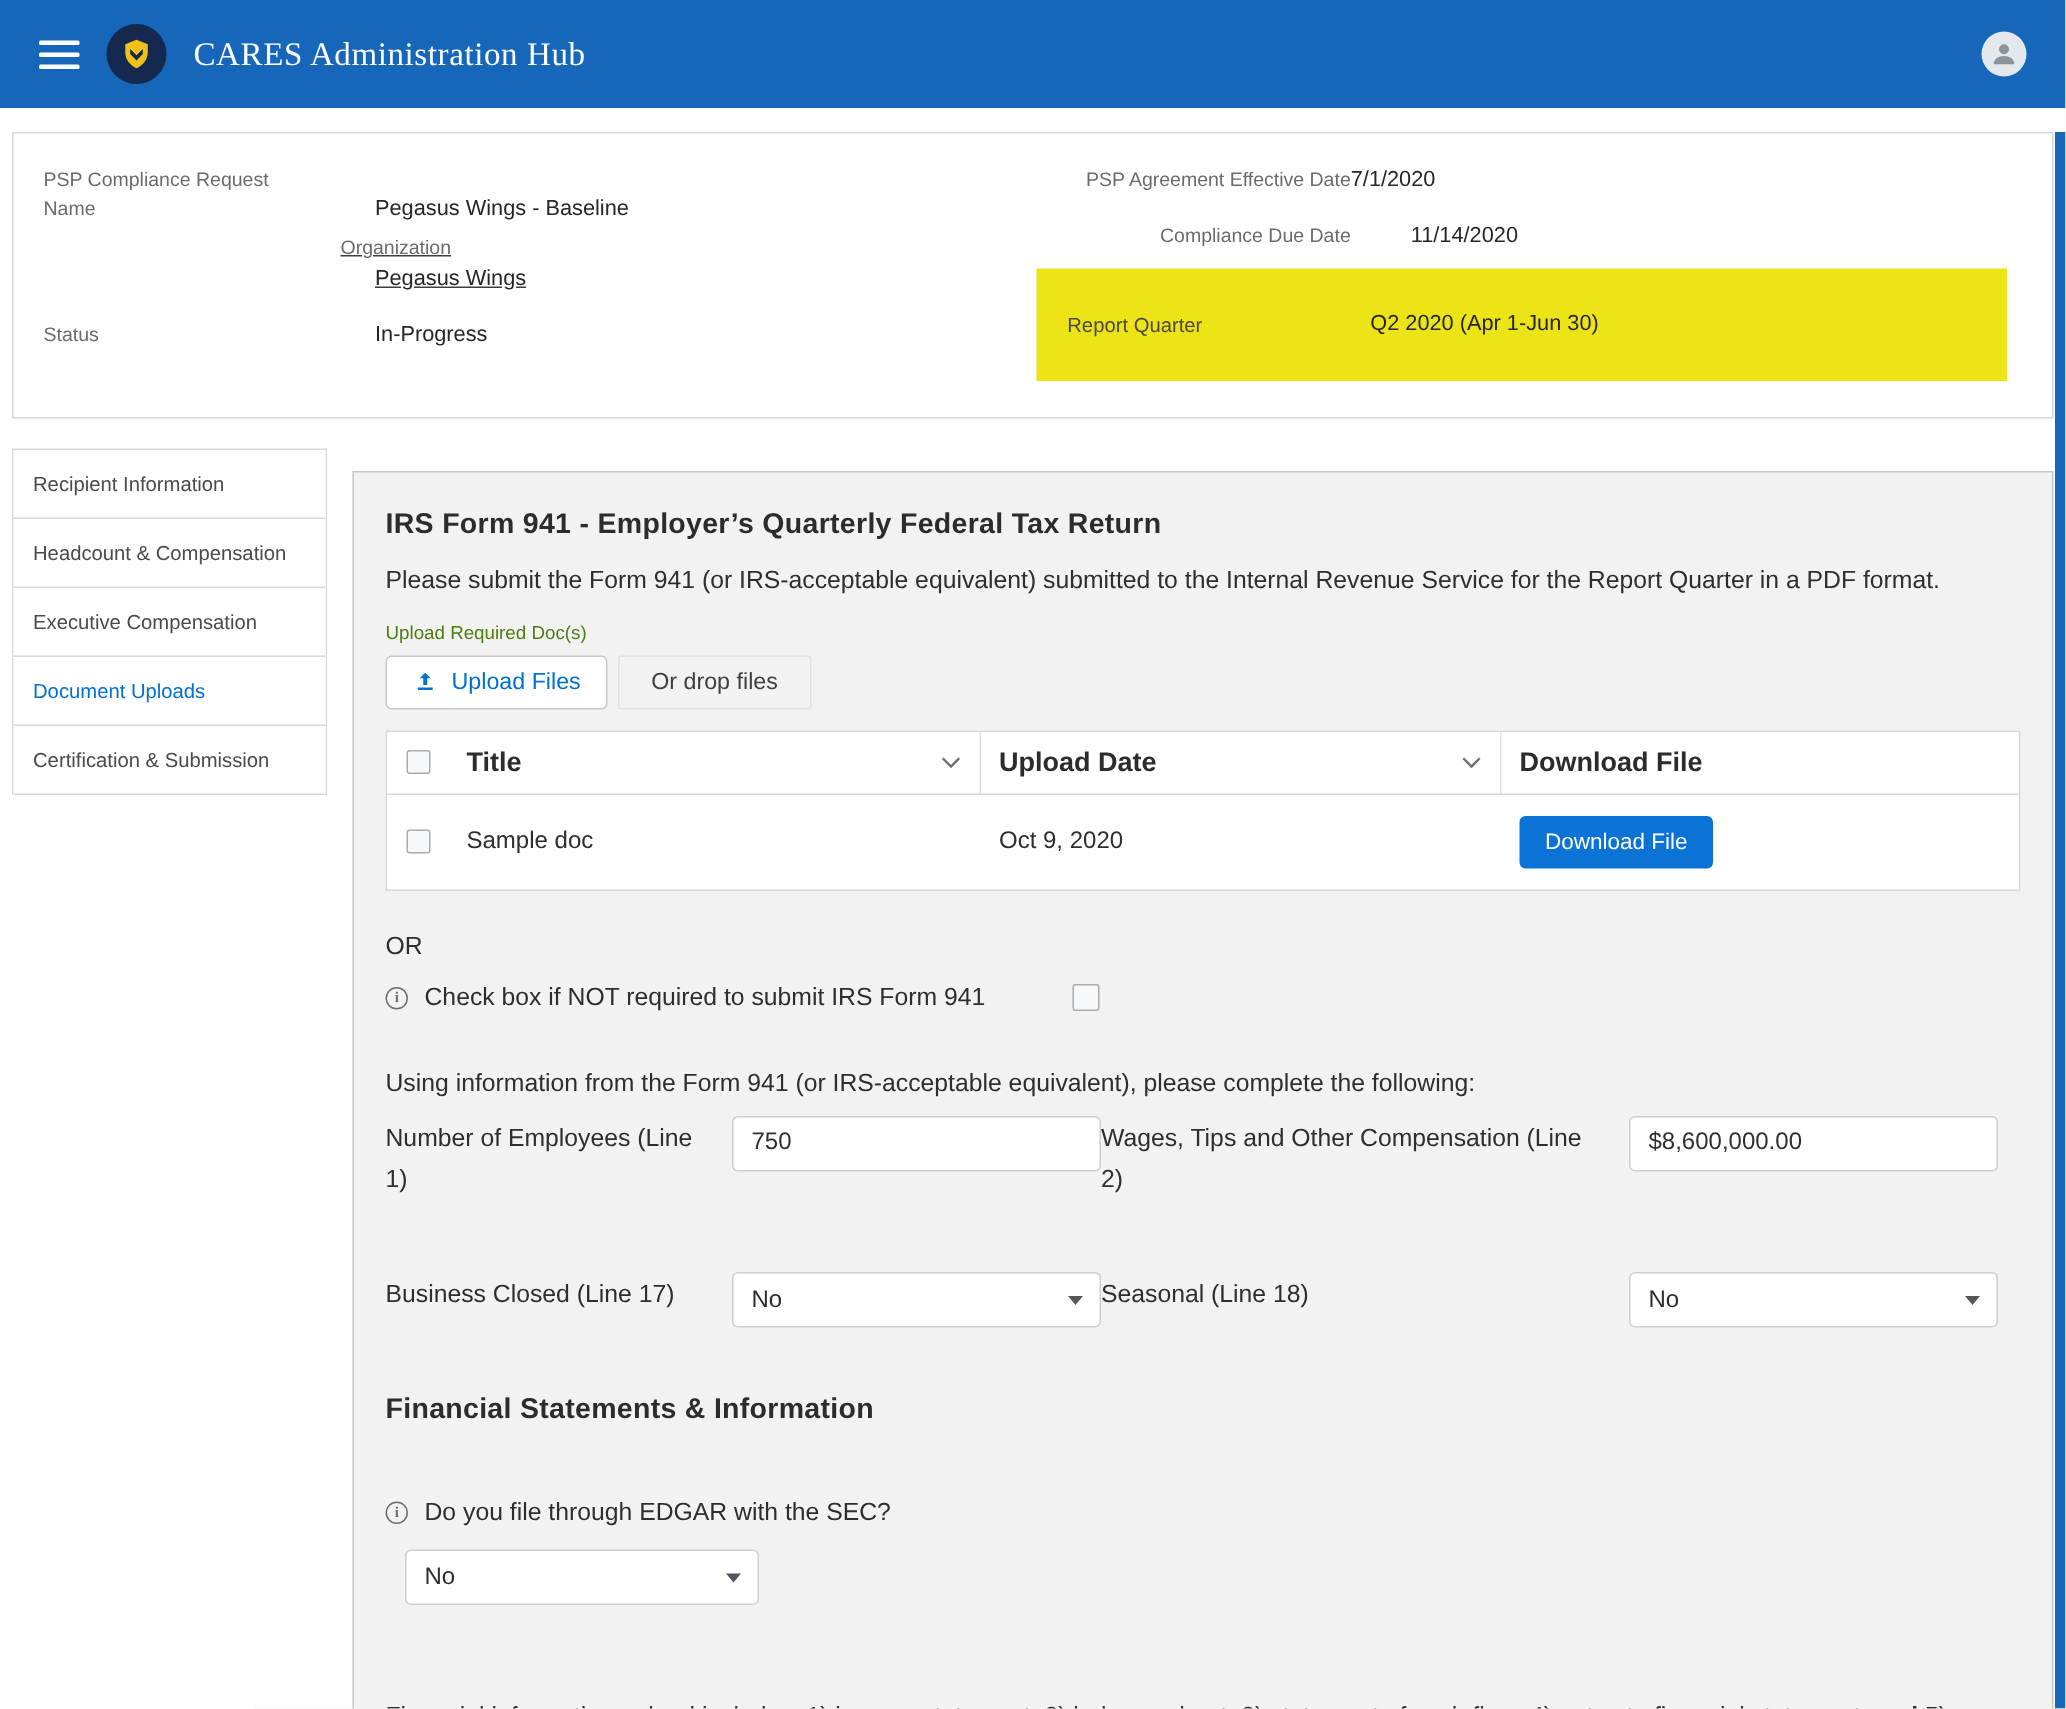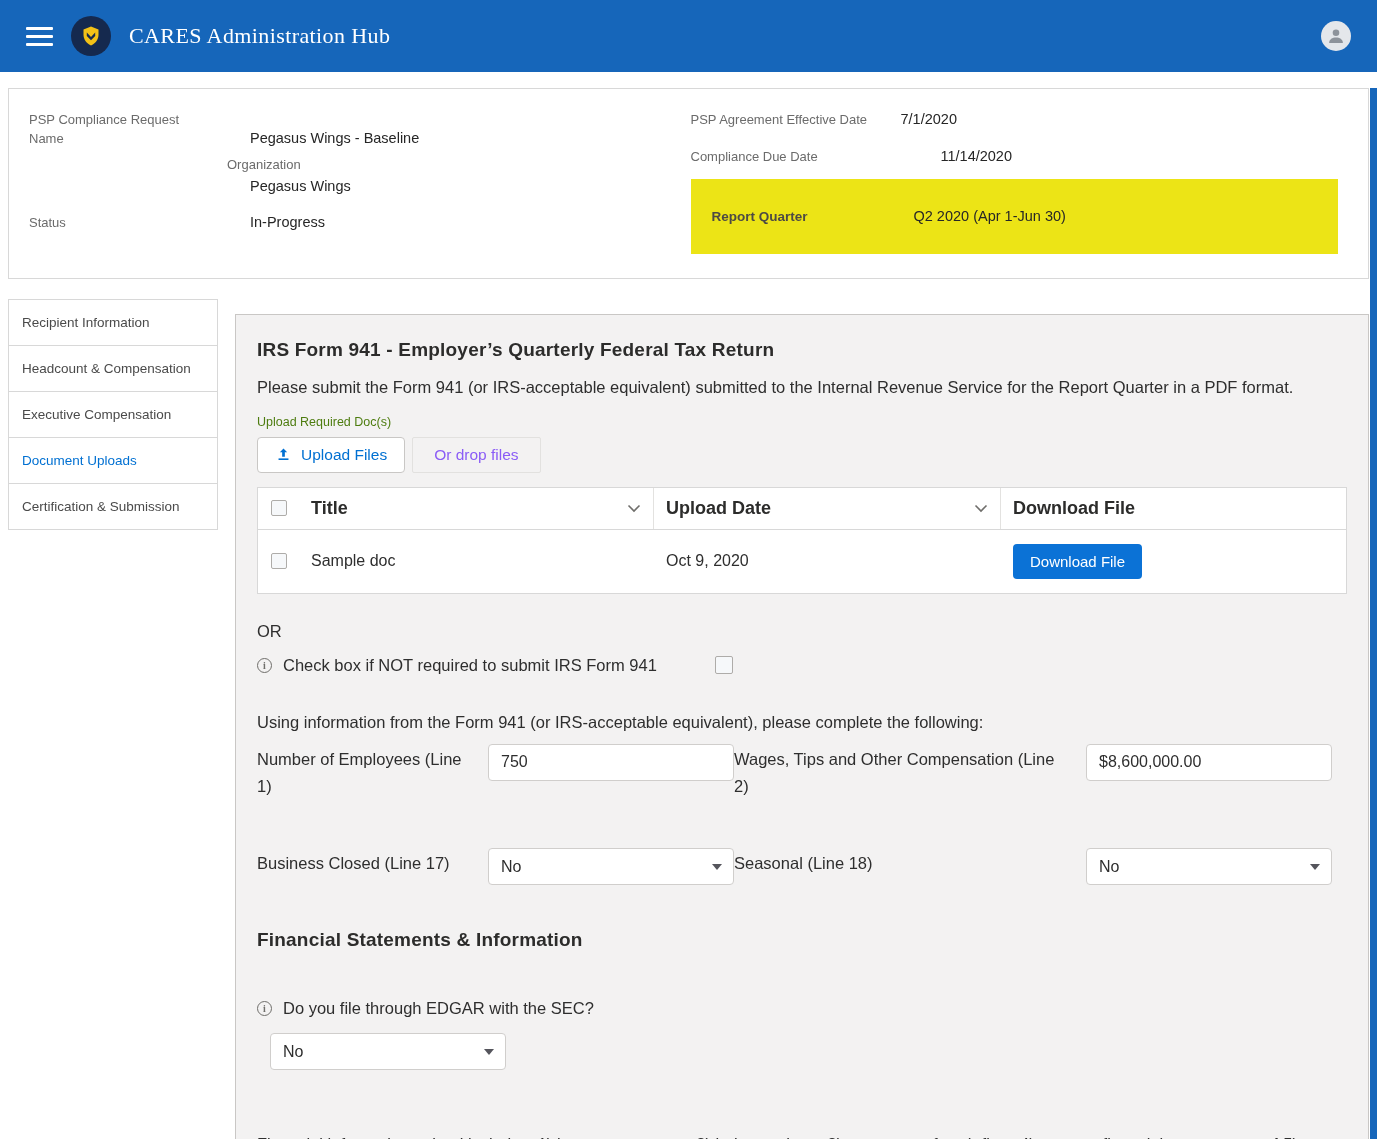--- a/index.html
+++ b/index.html
@@ -38,31 +38,31 @@
   .summary {
     margin: 16px 8px 0; border: 1px solid #d8d8d8; background: #fff;
     display: flex; padding: 22px 12px 24px; min-height: 182px;
   }
   .sum-left { width: 50%; padding-left: 8px; }
   .sum-right { width: 50%; padding-left: 2px; }
   .srow { display: flex; align-items: baseline; }
   .slabel { width: 221px; font-size: 13px; color: #6b6b6b; line-height: 1.45; flex: none; }
   .slabel .inner { display: inline-block; max-width: 165px; }
   .sval { font-size: 14.5px; color: #262626; }
-  .org-stack { margin-top: 8px; }
+  .org-stack { margin-top: 8px; text-decoration: underline; }
   .org-stack .olabel { font-size: 13px; color: #6b6b6b; margin-left: -23px; }
   .org-stack .sval { margin-top: 6px; }
   .status-row { margin-top: 20px; }
-  .sum-right .slabel { width: 210px; }
+  .sum-right .slabel { width: 210px; text-align: right; }
   .sum-right .srow + .srow { margin-top: 18px; gap: 40px; }
   .quarter-box {
     margin-top: 12px; margin-right: 18px; height: 75px; background: #ece416;
     display: flex; align-items: center; padding: 0 21px;
   }
-  .qlabel { width: 202px; font-size: 13.5px; font-weight: bold; color: #4d4a44; flex: none; }
+  .qlabel { width: 202px; font-size: 13.5px; font-weight: normal; color: #4d4a44; flex: none; }
   .qval { font-size: 14.5px; color: #262626; }
 
   
   .content { display: flex; margin: 20px 8px 0; align-items: flex-start; }
   .sidebar { width: 210px; border: 1px solid #d8d8d8; border-bottom: none; flex: none; }
   .nav-item {
     background: #fff; border-bottom: 1px solid #d8d8d8;
     padding: 15px 13px; font-size: 13.5px; color: #4a4a4a; cursor: pointer;
   }
   .nav-item.active { color: #0070d2; }
@@ -78,21 +78,21 @@
   .upload-doc-label { font-size: 12.5px; color: #4d7c0f; margin-top: 14px; }
 
   .upload-row { display: flex; margin-top: 8px; align-items: flex-end; }
   .btn-upload {
     display: flex; align-items: center; gap: 9px;
     background: #fff; border: 1px solid #c9c7c5; border-radius: 4px;
     padding: 8px 17px; color: #0070d2; font-size: 15.5px; cursor: pointer;
   }
   .drop-zone {
     margin-left: 7px; border: 1px solid #e2e1df; border-radius: 2px;
-    padding: 8px 21px; font-size: 15.5px; color: #8b5cf6;
+    padding: 8px 21px; font-size: 15.5px; color: #404040;
     display: flex; align-items: center; background: transparent;
   }
 
   
   .table { margin-top: 14px; background: #fff; border: 1px solid #d8d8d8; }
   .thead { display: flex; border-bottom: 1px solid #d8d8d8; }
   .th {
     font-weight: bold; font-size: 18px; color: #2c2c2b;
     padding: 10px 12px; display: flex; align-items: center; justify-content: space-between;
     cursor: pointer;

